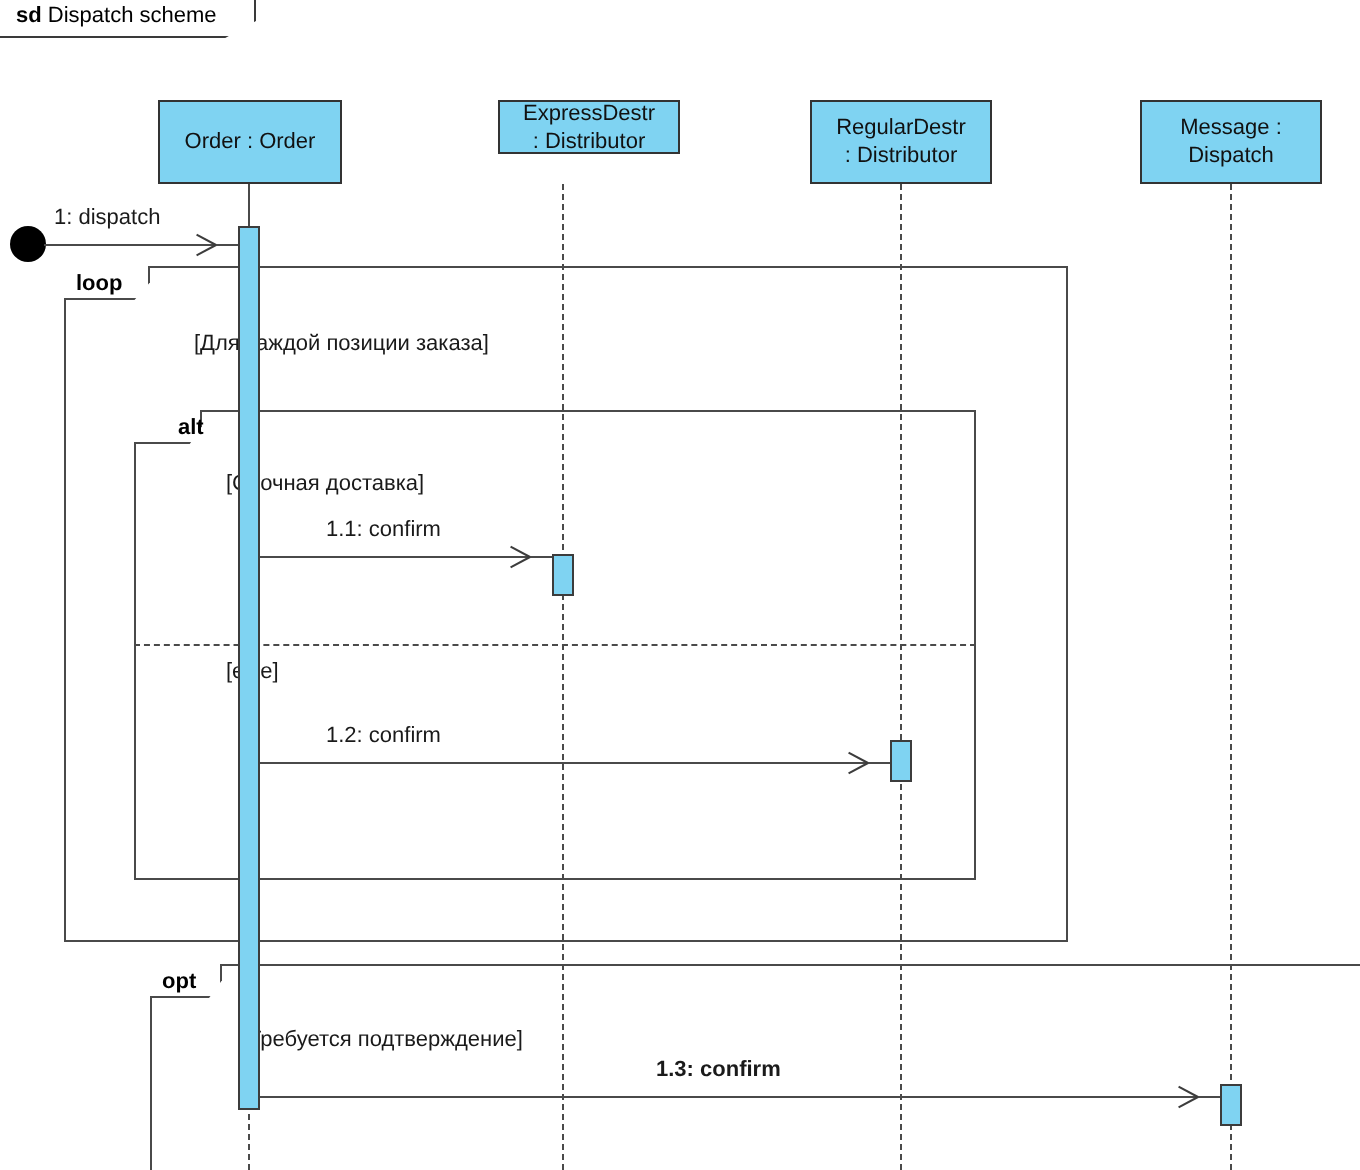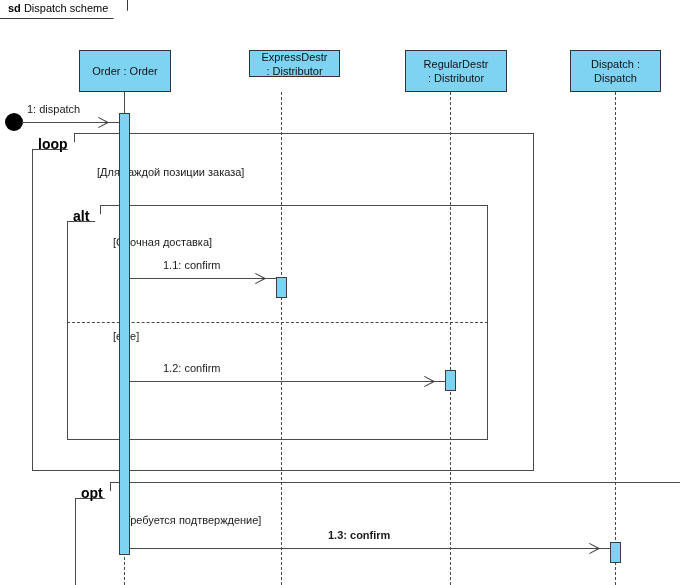--- a/index.html
+++ b/index.html
@@ -128,21 +128,21 @@
     height: 17px;
     border: 1.3px solid #4a4a4a;
     border-left: none;
     border-top: none;
     background: #ffffff;
     -webkit-clip-path: polygon(0 0, 100% 0, 100% 48%, 82% 100%, 0 100%);
     clip-path: polygon(0 0, 100% 0, 100% 48%, 82% 100%, 0 100%);
   }
   .fragment-tab-text {
     position: absolute;
-    font-size: 14px;
+    font-size: 11px;
     font-weight: bold;
     color: #000;
     white-space: nowrap;
   }
   .guard {
     position: absolute;
     font-size: 11px;
     color: #1a1a1a;
     white-space: nowrap;
   }
@@ -171,38 +171,38 @@
 
   <div class="lifeline-head" style="left:79px; top:50px; width:92px; height:42px;">
     <span>Order : Order</span>
   </div>
 
   <div class="lifeline-head" style="left:249px; top:50px; width:91px; height:27px;text-align:center;">
     <span>ExpressDestr</span>
     <span>: Distributor</span>
   </div>
 
-  <div class="lifeline-head" style="left:405px; top:50px; width:102px; height:42px;">
+  <div class="lifeline-head" style="left:405px; top:50px; width:91px; height:42px;">
     <span>RegularDestr</span>
     <span>: Distributor</span>
   </div>
 
   <div class="lifeline-head" style="left:570px; top:50px; width:91px; height:42px;">
-    <span>Dispatch :</span>
+    <span>Message :</span>
     <span>Dispatch</span>
   </div>
 
   <div class="fragment" style="left:32px; top:133px; width:502px; height:338px;"></div>
   <div class="fragment-tab" style="left:32px; top:133px; width:43px;"></div>
   <div class="fragment-tab-text" style="left:38px; top:136px;">loop</div>
   <div class="guard" style="left:97px; top:166px;">[Для каждой позиции заказа]</div>
 
   <div class="fragment" style="left:67px; top:205px; width:421px; height:235px;"></div>
   <div class="fragment-tab" style="left:67px; top:205px; width:34px;"></div>
-  <div class="fragment-tab-text" style="left:73px; top:208px;">alt</div>
+  <div class="fragment-tab-text" style="left:89px; top:208px;">alt</div>
   <div class="guard" style="left:113px; top:236px;">[Срочная доставка]</div>
 
   <div class="fragment-divider" style="left:67px; top:322px; width:421px;"></div>
   <div class="guard" style="left:113px; top:330px;">[else]</div>
 
   <div class="fragment" style="left:75px; top:482px; width:620px; height:110px;"></div>
   <div class="fragment-tab" style="left:75px; top:482px; width:36px;"></div>
   <div class="fragment-tab-text" style="left:81px; top:485px;">opt</div>
   <div class="guard" style="left:121px; top:514px;">[Требуется подтверждение]</div>
 

